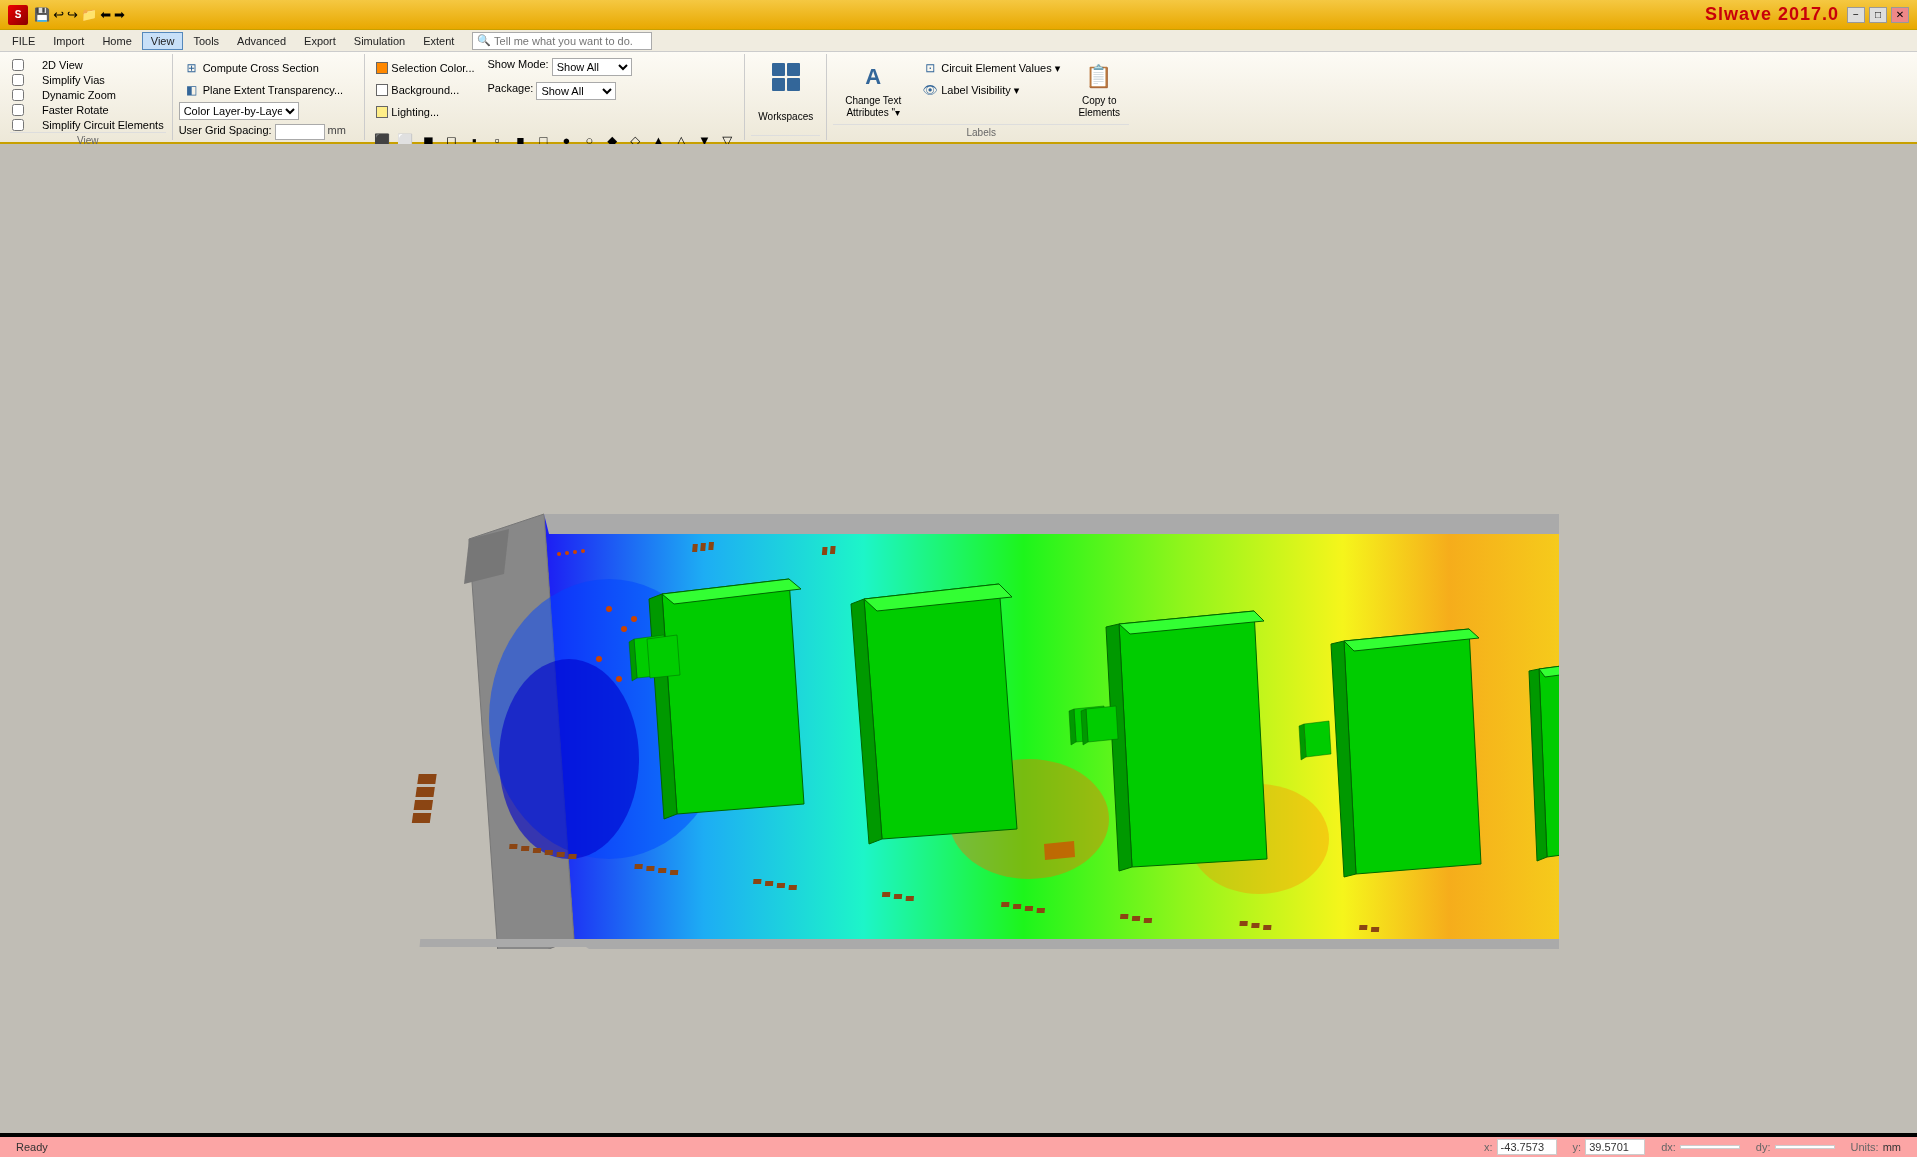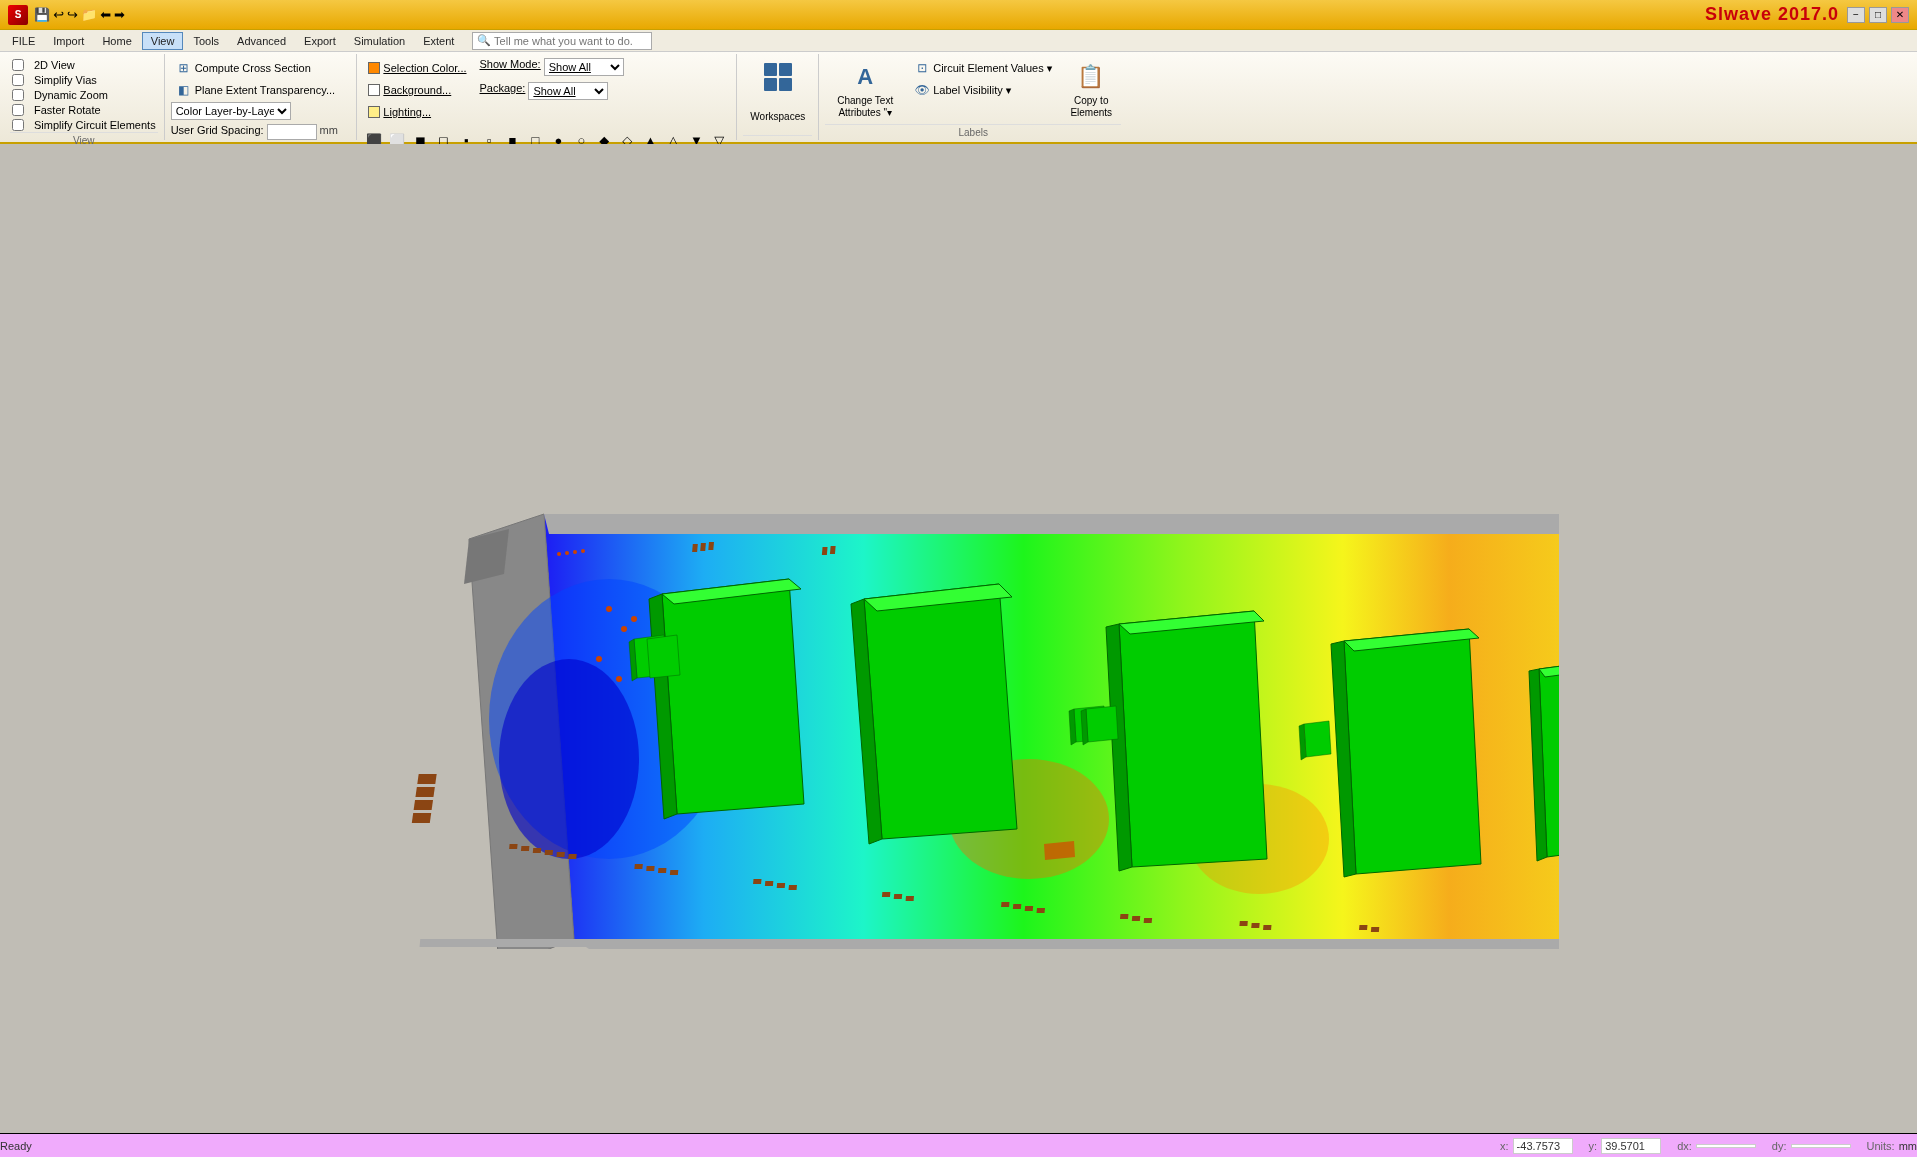--- a/index.html
+++ b/index.html
@@ -152,21 +152,21 @@
       height: 20px;
     }
     .ribbon-small-icon {
       width: 16px; height: 16px;
       display: flex; align-items: center; justify-content: center;
       font-size: 12px;
     }
     .checkbox-item {
       display: flex;
       align-items: center;
-      gap: 10px;
+      gap: 18px;
       font-size: 11px;
       cursor: pointer;
       padding: 1px 2px;
       white-space: nowrap;
     }
     .checkbox-item input[type=checkbox] { width: 12px; height: 12px; }
     .input-row {
       display: flex;
       gap: 3px;
       font-size: 11px;
@@ -207,25 +207,25 @@
       border: 1px solid transparent;
       display: flex; align-items: center; justify-content: center;
       font-size: 13px;
       cursor: pointer;
       border-radius: 2px;
     }
 
     
     #status-bar {
       height: 24px;
-      background: #f0abfc;
-      border-top: 1px solid #000000;
-      display: flex;
-      align-items: center;
-      padding: 0 0;
+      background: #fca5a5;
+      border-top: 4px solid #000000;
+      display: flex;
+      align-items: center;
+      padding: 0 16px;
       font-size: 11px;
       color: #333;
       gap: 16px;
     }
     .status-spacer { flex: 1; }
     .status-coord {
       display: flex;
       align-items: center;
       gap: 4px;
     }
@@ -364,21 +364,21 @@
         <div class="input-row">
           <span>Circuit Element Size:</span>
           <input type="range" style="width: 60px;" min="0" max="10" value="1">
           <span>1x</span>
         </div>
       </div>
       <div class="ribbon-group-label">View Options</div>
     </div>
 
     <div class="ribbon-group" style="min-width:300px;">
-      <div class="ribbon-group-content" style="flex-direction:column;gap:7px;text-decoration:underline;">
+      <div class="ribbon-group-content" style="flex-direction:column;gap:7px;">
         <div style="display:flex;flex-direction:row;gap:8px;align-items:flex-start;">
 
           <div style="display:flex;flex-direction:column;gap:2px;">
             <div class="ribbon-small-btn">
               <span class="color-swatch" style="background:#ff8800;"></span>
               <span>Selection Color...</span>
             </div>
             <div class="ribbon-small-btn">
               <span class="color-swatch" style="background:#ffffff;"></span>
               <span>Background...</span>

